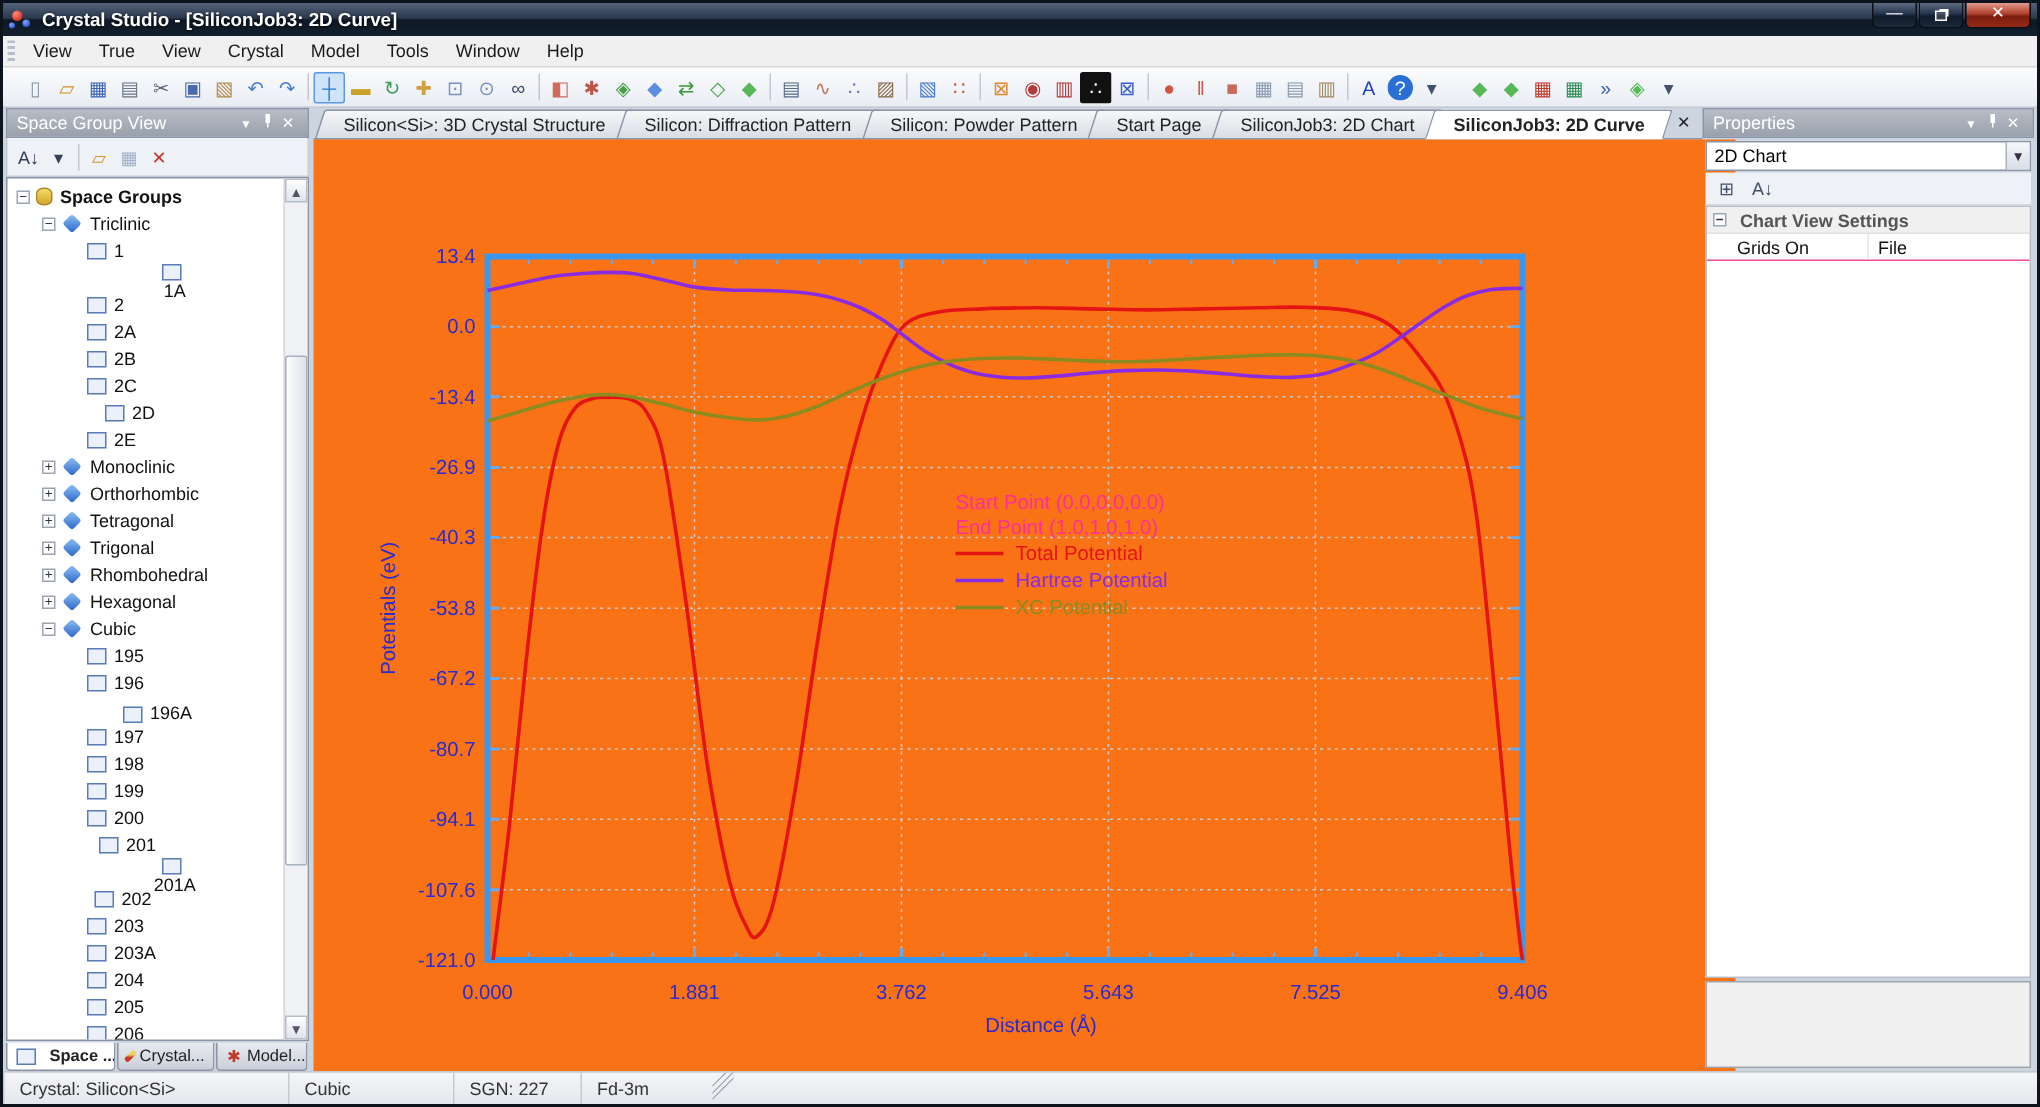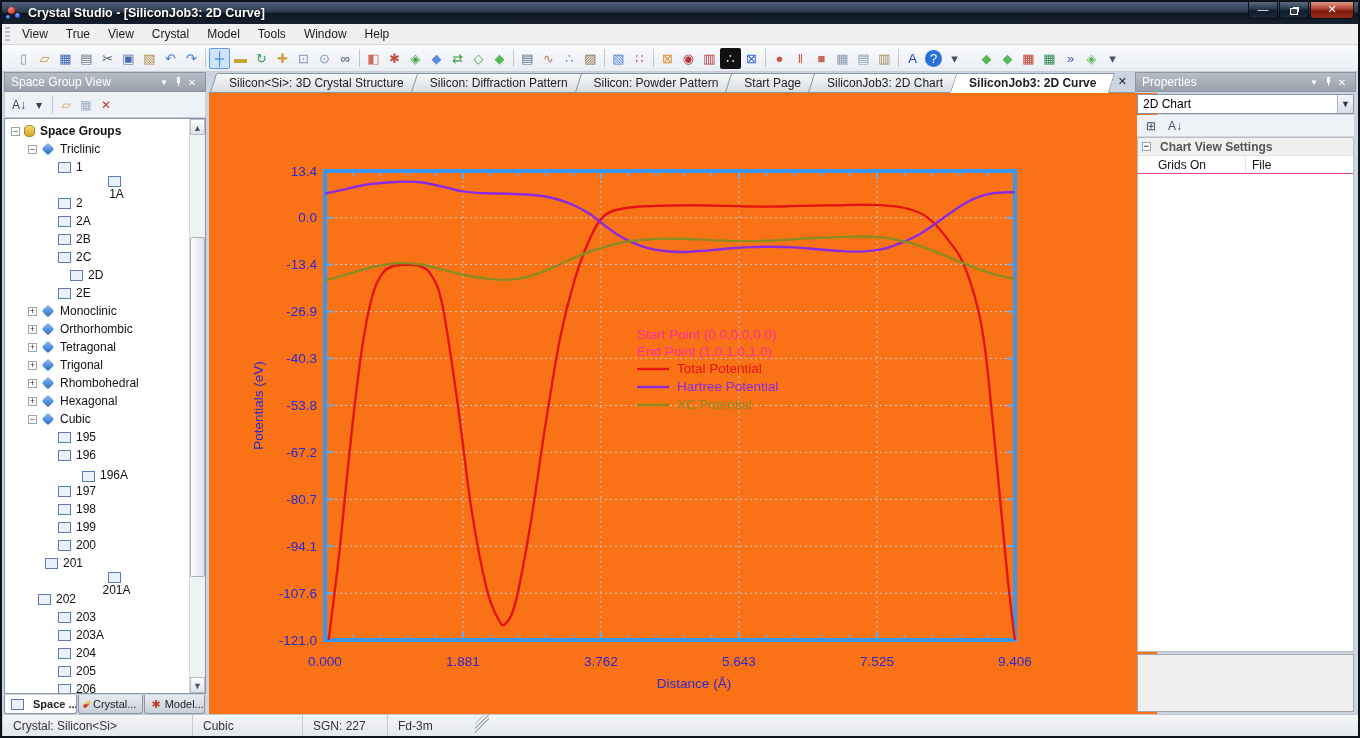--- a/index.html
+++ b/index.html
@@ -330,31 +330,31 @@
             <div class="trow" style="padding-left: 40px;">
               <span style="width: 13px; flex: 0 0 auto;"></span>
               <span class="tico tico-table"></span>
               <span>199</span>
             </div>
             <div class="trow" style="padding-left: 40px;">
               <span style="width: 13px; flex: 0 0 auto;"></span>
               <span class="tico tico-table"></span>
               <span>200</span>
             </div>
-            <div class="trow" style="padding-left: 27px;">
+            <div class="trow" style="padding-left: 48px;">
               <span style="width: 13px; flex: 0 0 auto;"></span>
               <span class="tico tico-table"></span>
               <span>201</span>
             </div>
             <div class="trow" style="padding-left: 40px; flex-direction: column;">
               <span style="width: 13px; flex: 0 0 auto;"></span>
               <span class="tico tico-table"></span>
               <span>201A</span>
             </div>
-            <div class="trow" style="padding-left: 20px;">
+            <div class="trow" style="padding-left: 45px;">
               <span style="width: 13px; flex: 0 0 auto;"></span>
               <span class="tico tico-table"></span>
               <span>202</span>
             </div>
             <div class="trow" style="padding-left: 40px;">
               <span style="width: 13px; flex: 0 0 auto;"></span>
               <span class="tico tico-table"></span>
               <span>203</span>
             </div>
             <div class="trow" style="padding-left: 40px;">

